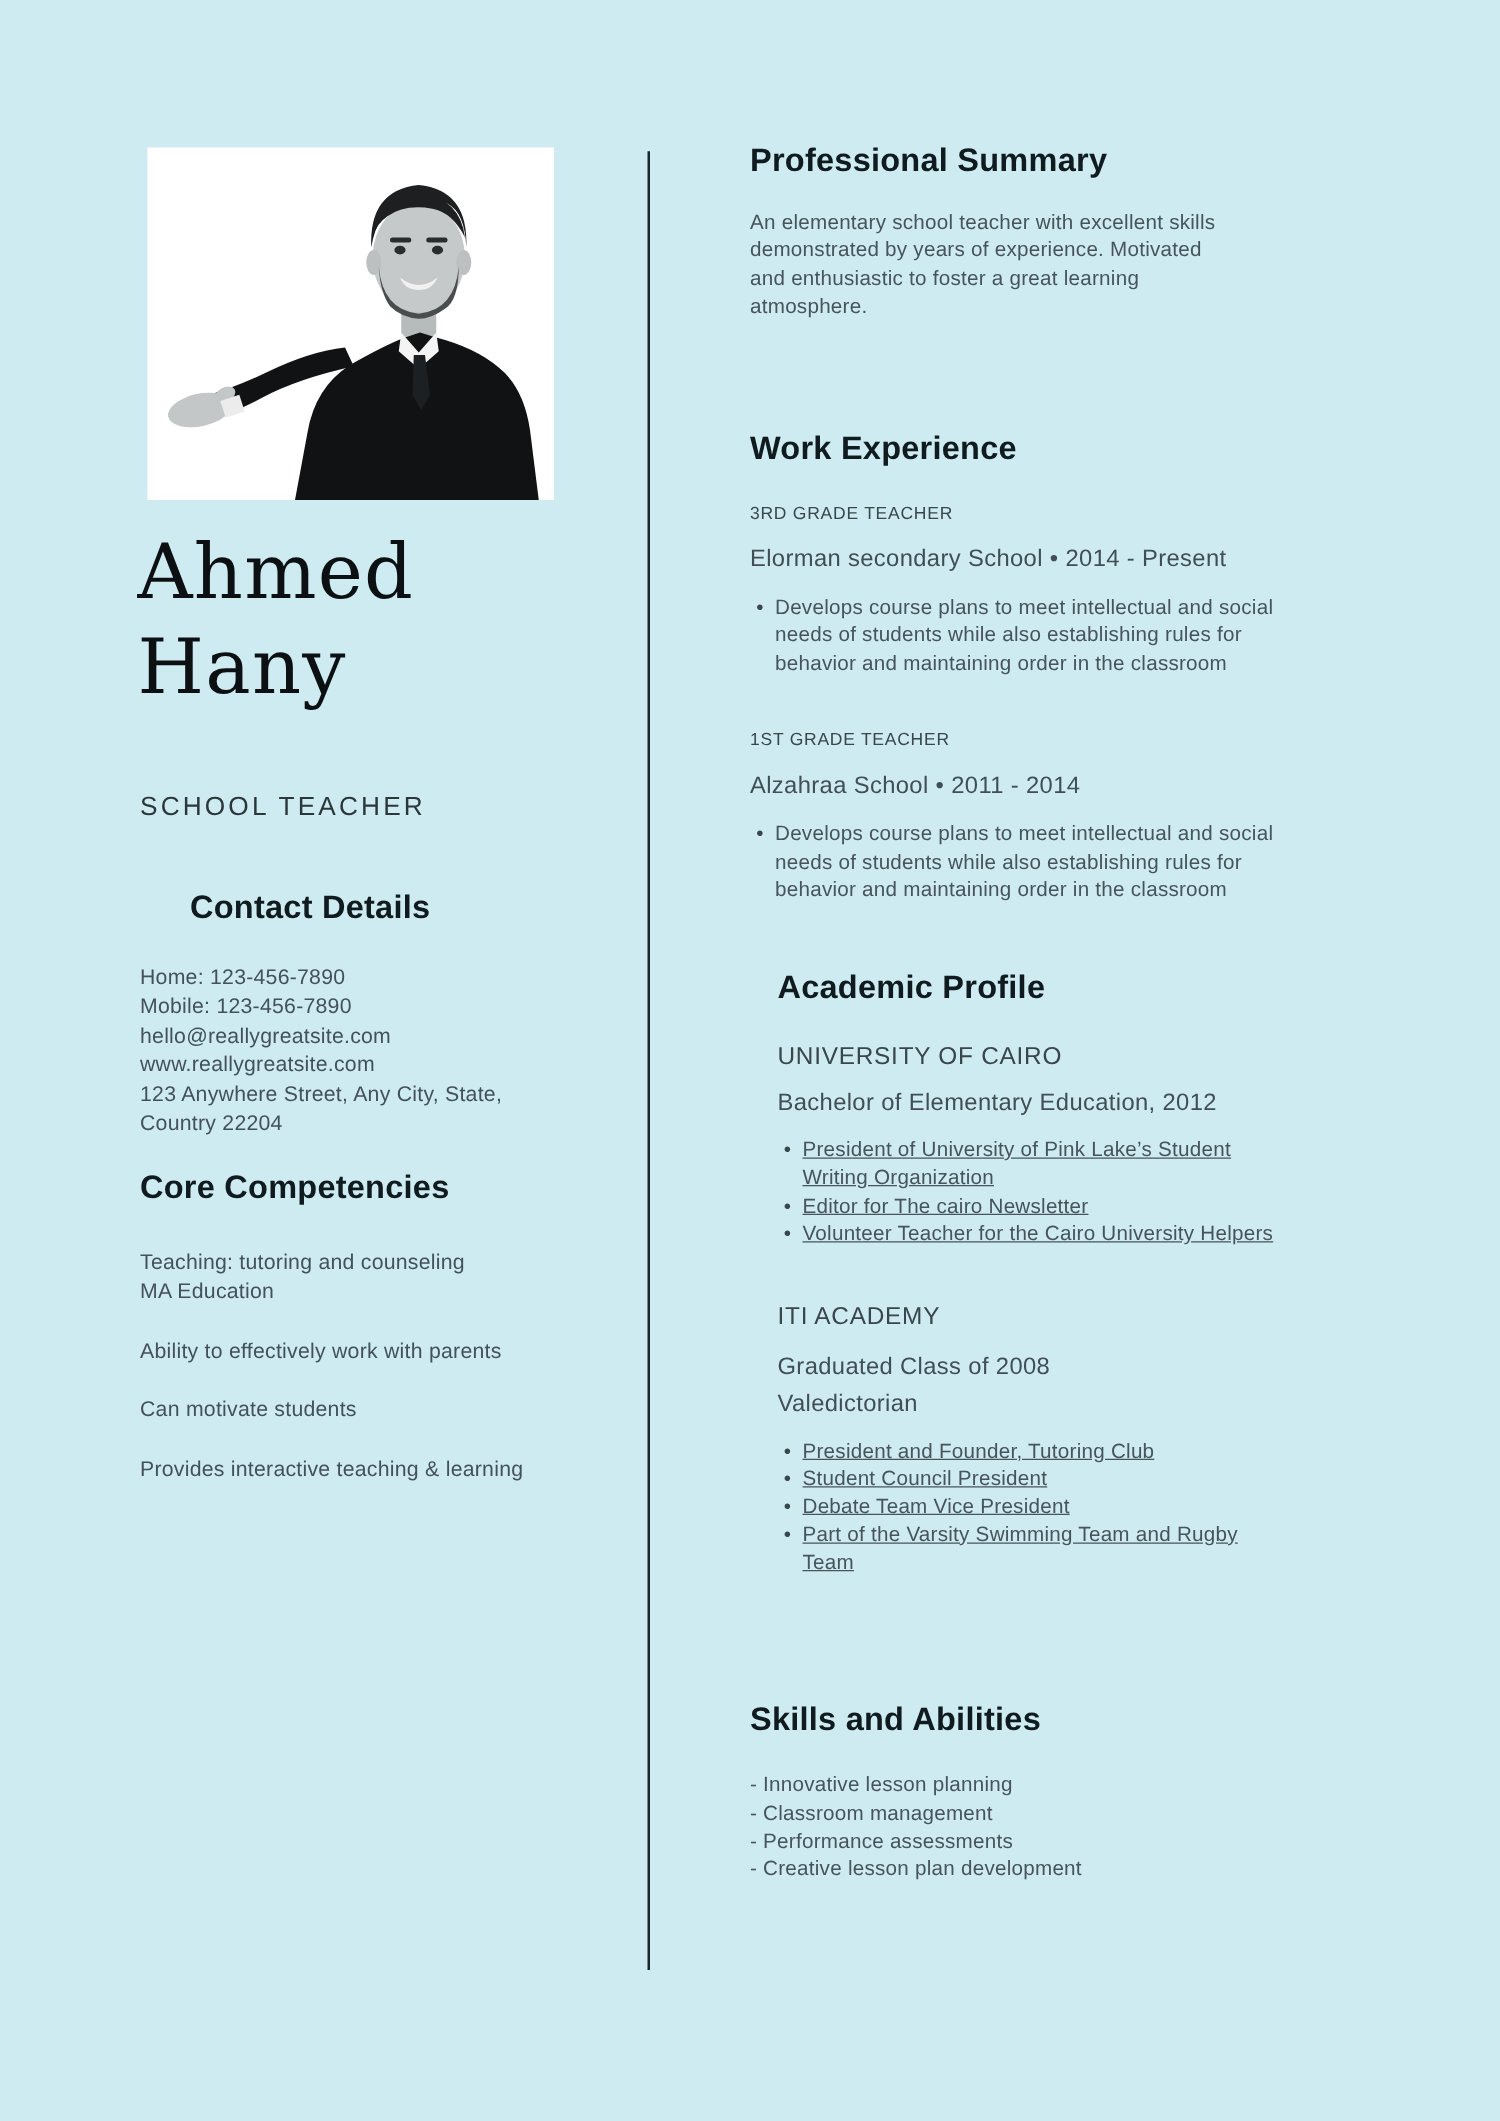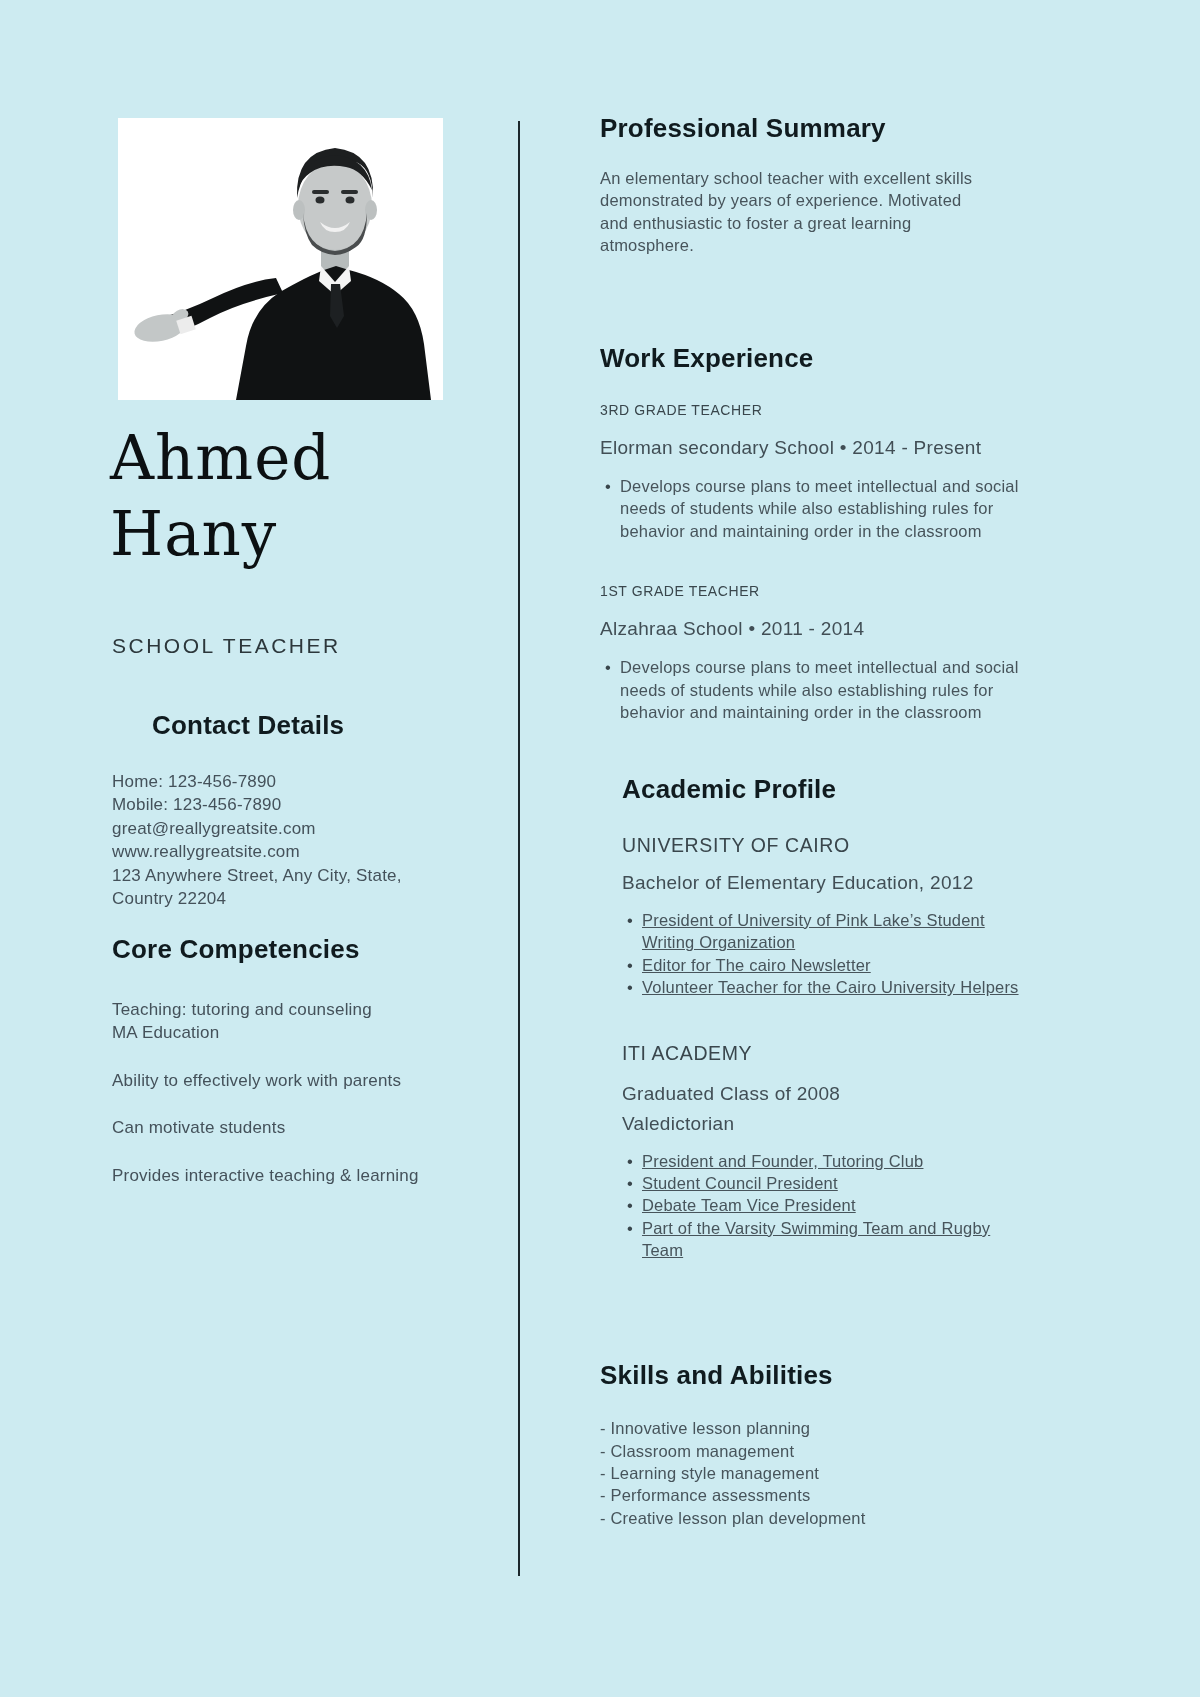--- a/index.html
+++ b/index.html
@@ -139,21 +139,21 @@
     <div>Ahmed</div>
     <div>Hany</div>
   </div>
 
   <div class="role">SCHOOL TEACHER</div>
 
   <h2 class="h-section contact-h">Contact Details</h2>
   <div class="contact-list">
       <div class="contact-line">Home: 123-456-7890</div>
       <div class="contact-line">Mobile: 123-456-7890</div>
-      <div class="contact-line">great@reallygreatsite.com</div>
+      <div class="contact-line">hello@reallygreatsite.com</div>
       <div class="contact-line">www.reallygreatsite.com</div>
       <div class="contact-line">123 Anywhere Street, Any City, State,</div>
       <div class="contact-line">Country 22204</div>
     </div>
 
   <h2 class="h-section core-h">Core Competencies</h2>
   <div class="competencies">
       <div class="competency-group">Teaching: tutoring and counseling
 MA Education</div>
       <div class="competency-group">Ability to effectively work with parents</div>
@@ -213,19 +213,18 @@
             <li>Debate Team Vice President</li>
             <li>Part of the Varsity Swimming Team and Rugby Team</li>
           </ul>
       </div>
     </div>
 
     <h2 class="h-section skills-h">Skills and Abilities</h2>
     <div class="skills-list">
         <div class="skill-item">- Innovative lesson planning</div>
         <div class="skill-item">- Classroom management</div>
-        <div class="skill-item">- Learning style management</div>
         <div class="skill-item">- Performance assessments</div>
         <div class="skill-item">- Creative lesson plan development</div>
       </div>
 
   </div>
 </div>
 
 </body></html>

